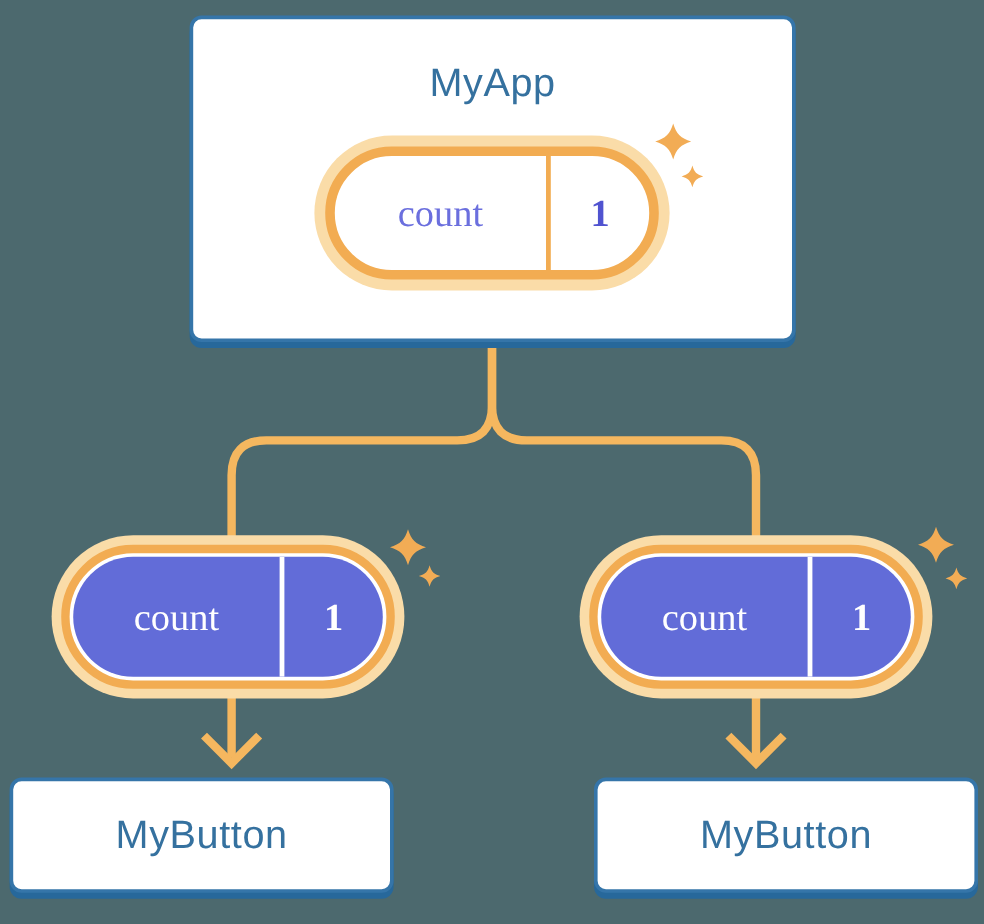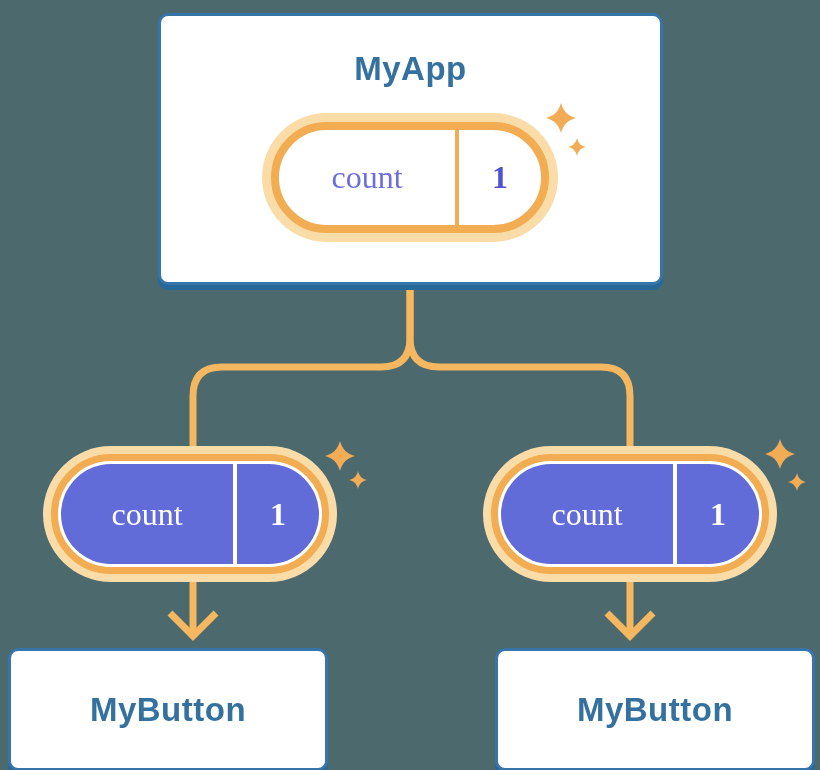--- a/index.html
+++ b/index.html
@@ -30,25 +30,25 @@
     position:absolute;z-index:2;
     background:var(--card-bg);
     border:3px solid var(--card-border);
     border-radius:10px;
     box-shadow:0 5px 0 var(--card-shadow);
   }
   .root-card{left:158px;top:13px;width:505px;height:272px;}
   .card-title{
     text-align:center;
     color:var(--heading-text);
-    font-size:33px;font-weight:700;
+    font-size:33px;font-weight:400;
     letter-spacing:0.5px;
   }
   .root-card .card-title{margin-top:34px;}
-  .button-card{width:320px;height:123px;display:flex;align-items:center;justify-content:center;}
+  .button-card{width:320px;height:96px;display:flex;align-items:center;justify-content:center;}
   .button-card-left{left:8px;top:648px;}
   .button-card-right{left:495px;top:648px;}
 
   .pill{position:absolute;z-index:3;background:var(--pill-ring-glow);border-radius:999px;font-family:Liberation Serif, serif;}
   .state-pill{left:262px;top:113px;width:296px;height:129px;padding:9px;}
   .state-pill .pill-ring{
     height:100%;border:8px solid var(--pill-ring);
     background:var(--state-pill-bg);border-radius:999px;
     display:flex;overflow:hidden;
   }

